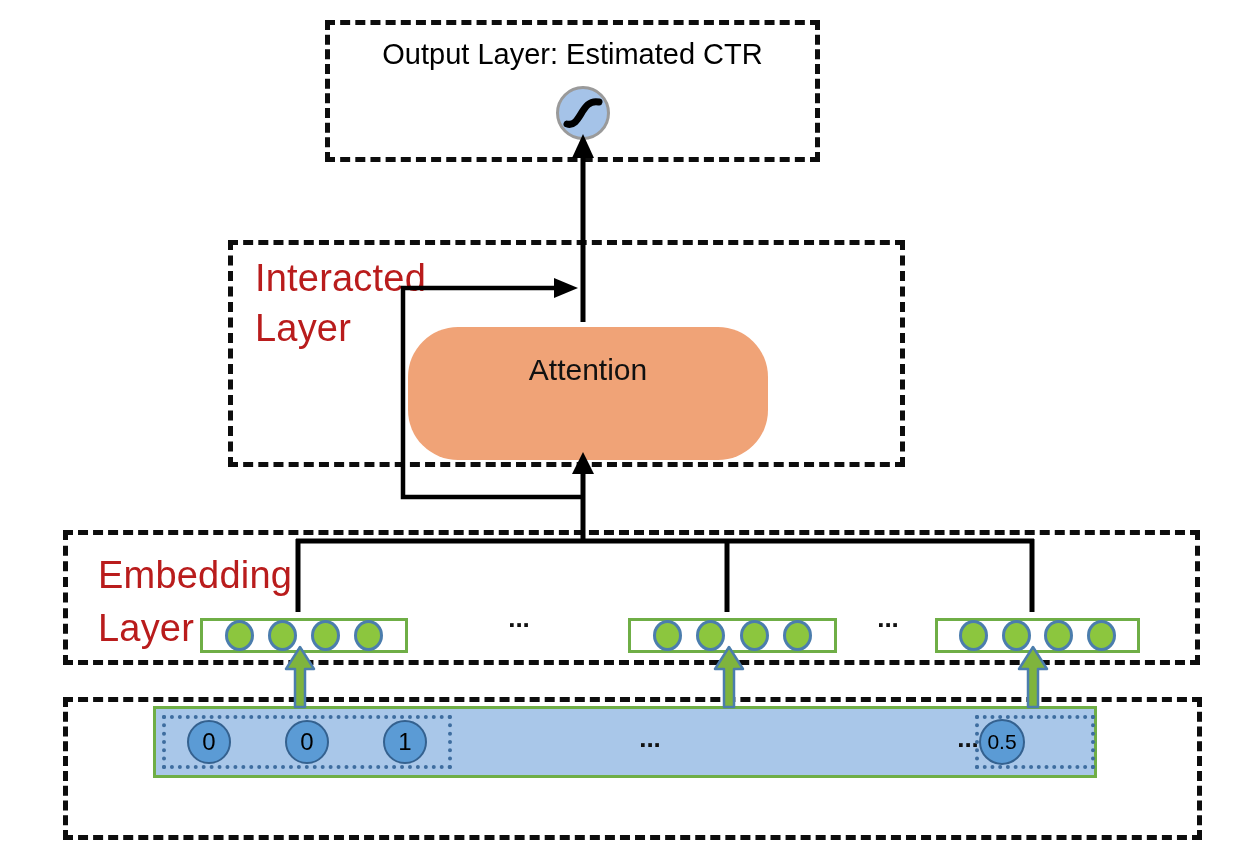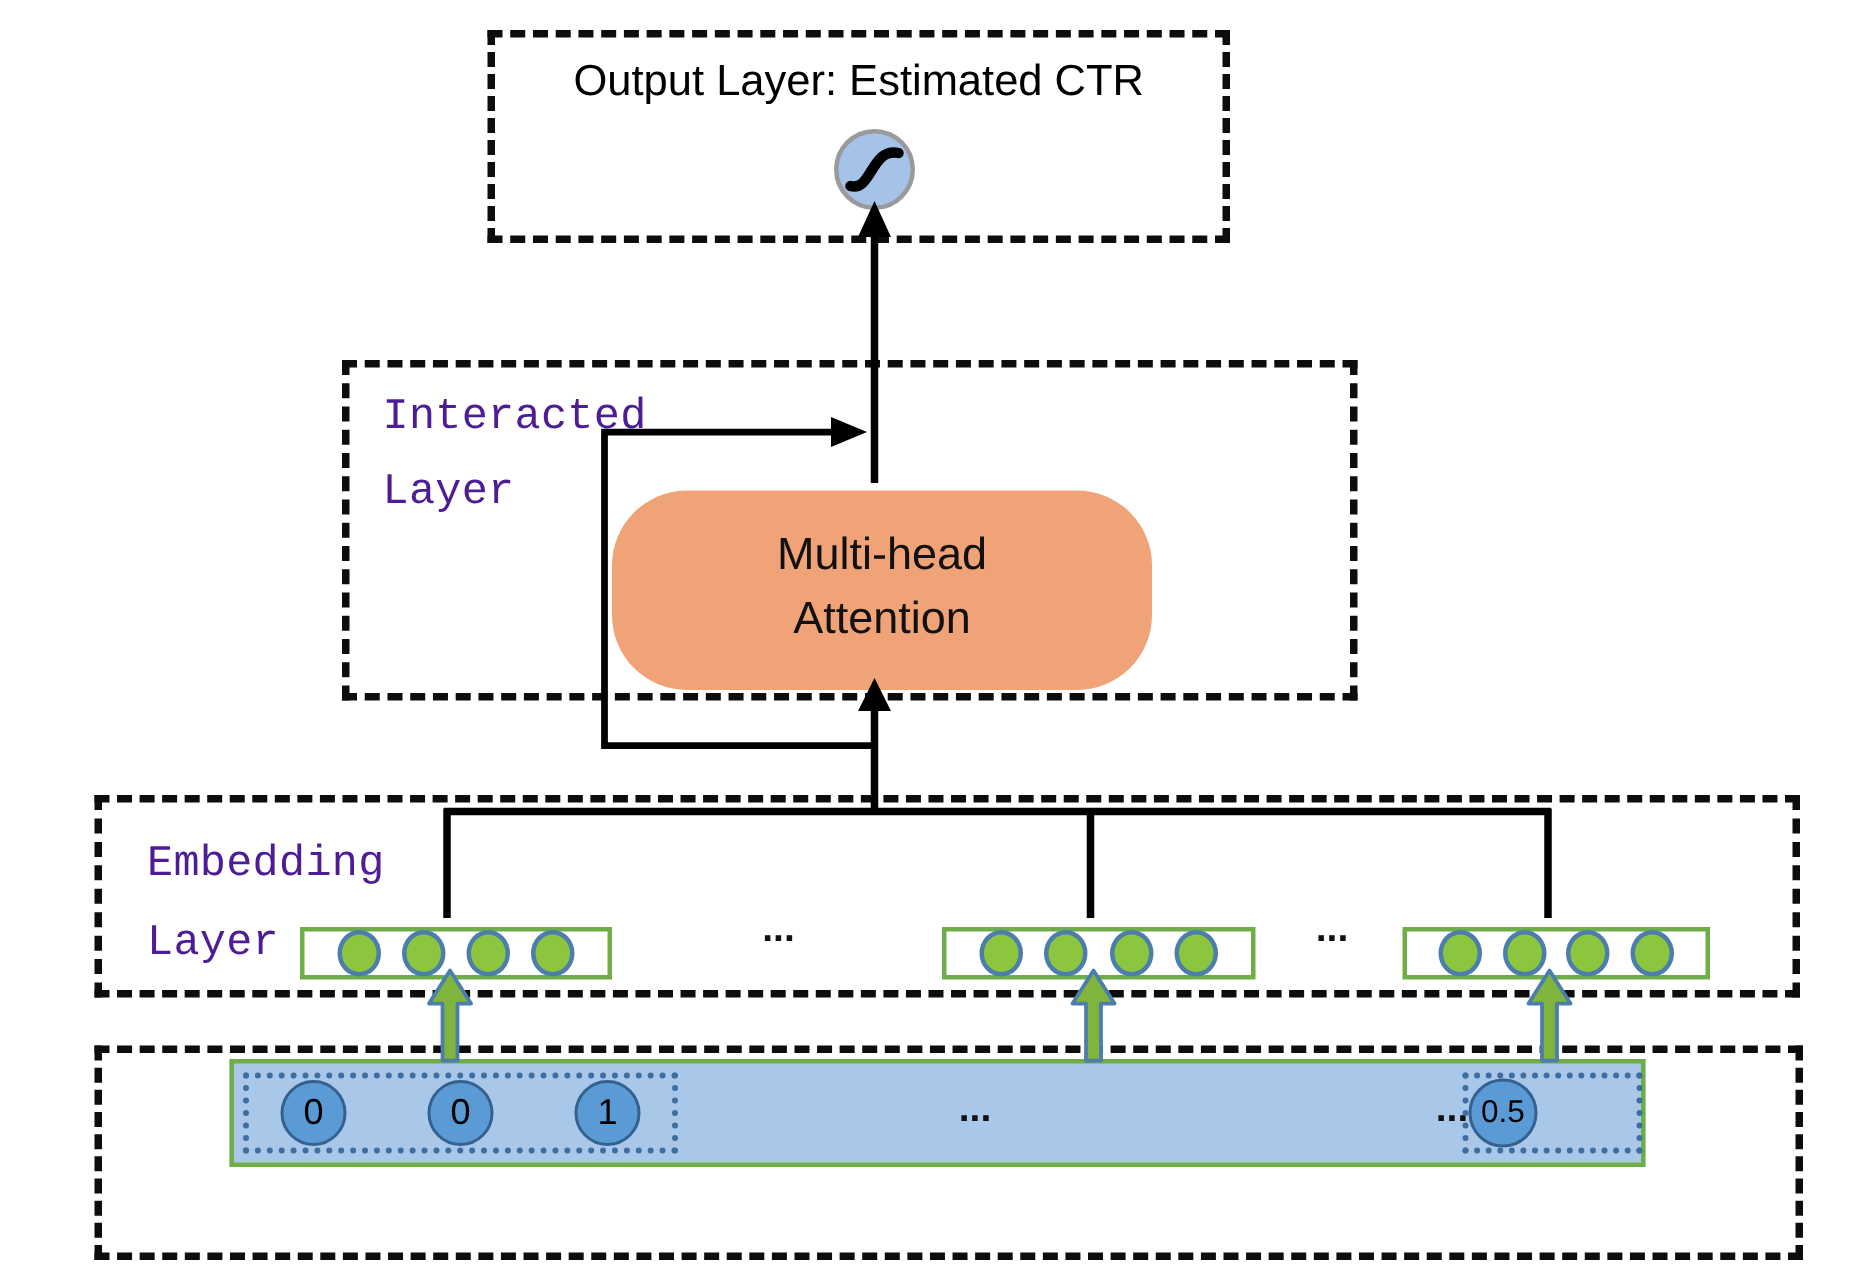--- a/index.html
+++ b/index.html
@@ -2,21 +2,21 @@
 <html><head>
 <meta charset="utf-8">
 <style>
   html,body{margin:0;padding:0;background:#fff;}
   #canvas{
     position:relative;width:1245px;height:844px;background:#ffffff;
     font-family:"Liberation Sans", sans-serif;color:#000;overflow:hidden;
   }
   .abs{position:absolute;box-sizing:border-box;}
   .layer-box{border:5px dashed #0d0d0d;background:transparent;}
-  .layer-label{font-size:29px;color:#4c1d95;letter-spacing:0.2px;font-family:Liberation Mono, monospace;}
+  .layer-label{font-size:38px;color:#b91c1c;letter-spacing:0.2px;}
   .layer-label .line{display:block;}
 
   
   #output-box{left:325px;top:20px;width:495px;height:142px;}
   #output-label{left:0;top:13px;width:485px;text-align:center;font-size:29px;}
   #sigmoid-node{left:226px;top:61px;width:54px;height:54px;border-radius:50%;
     background:#a5c3e8;border:3px solid #9a9a9a;}
 
   
   #interacted-box{left:228px;top:240px;width:677px;height:227px;}
@@ -73,21 +73,20 @@
       </svg>
     </div>
   </div>
 
   <div class="abs layer-box" id="interacted-box">
     <div class="abs layer-label" id="interacted-label">
       <span class="line">Interacted</span>
       <span class="line">Layer</span>
     </div>
     <div class="abs" id="attention-pill">
-      <span class="line">Multi-head</span>
       <span class="line">Attention</span>
     </div>
   </div>
 
   <div class="abs layer-box" id="embedding-box">
     <div class="abs layer-label" id="embedding-label">
       <span class="line">Embedding</span>
       <span class="line">Layer</span>
     </div>
 

